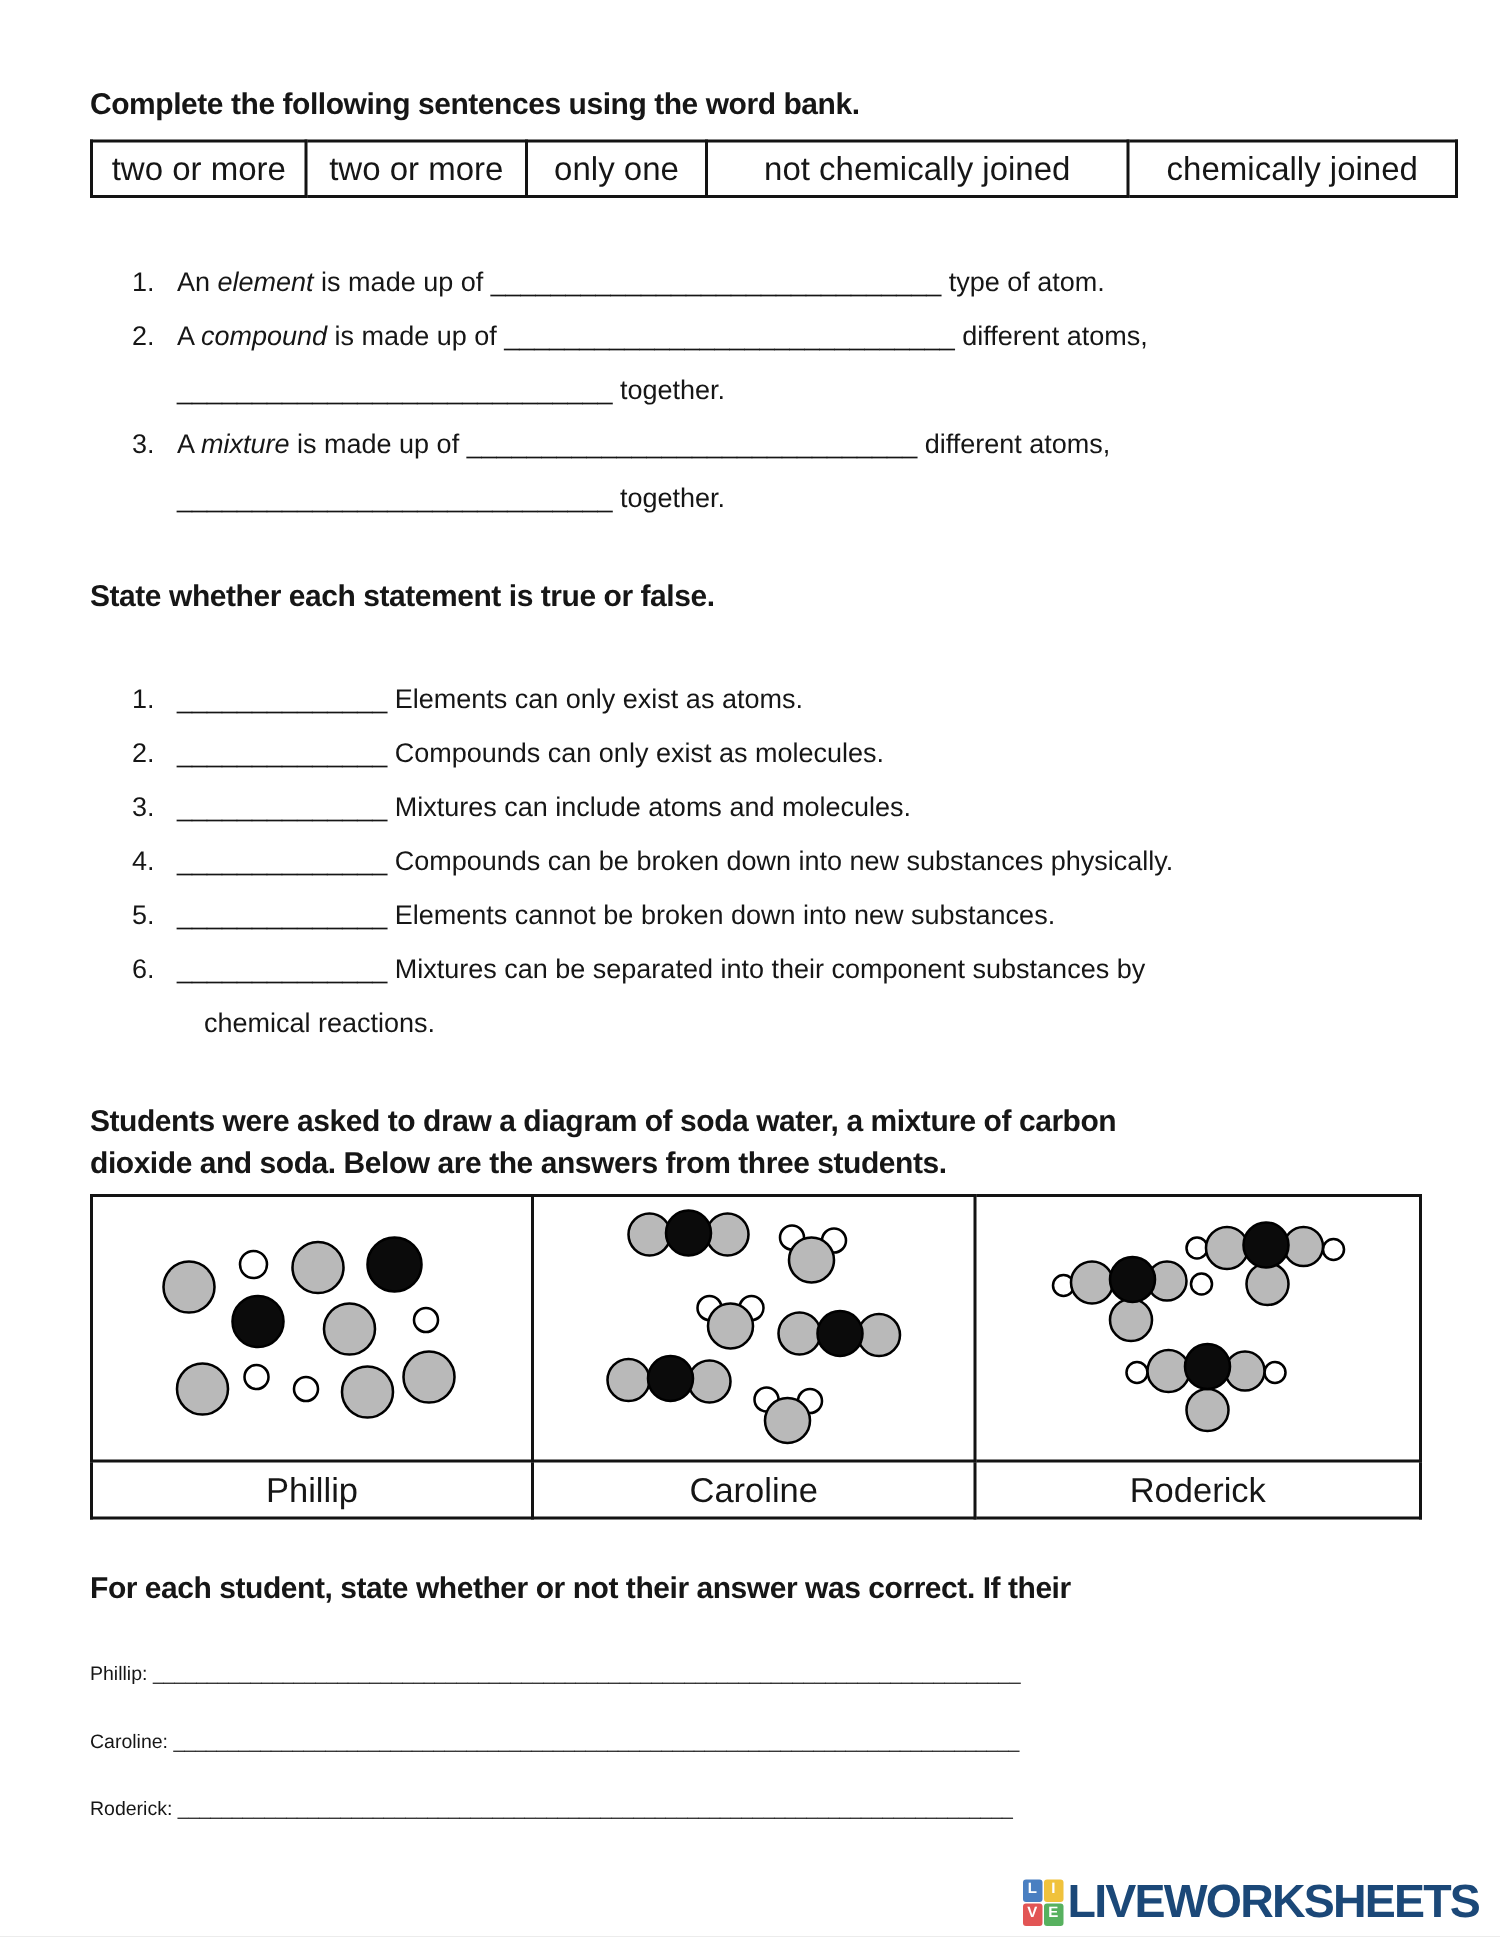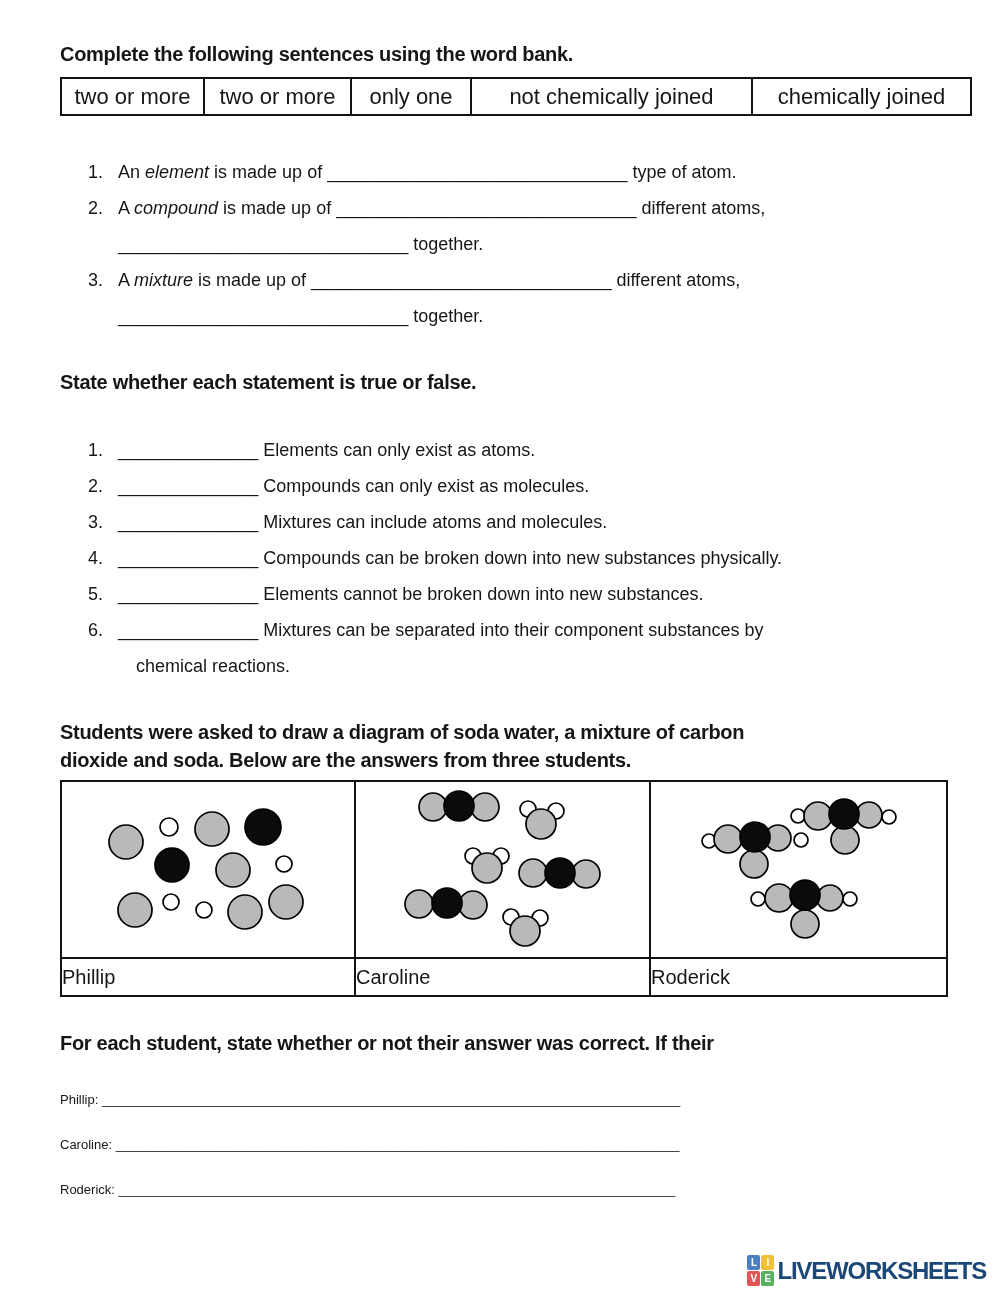--- a/index.html
+++ b/index.html
@@ -1,21 +1,21 @@
 <!DOCTYPE html>
 <html><head>
 <meta charset="utf-8">
 <style>
   html,body { margin:0; padding:0; background:#ffffff; }
   body {
     width:1000px; height:1291px; position:relative;
     font-family:"Liberation Sans","DejaVu Sans",sans-serif;
     color:#161616; outline:1px solid #d9d9d9;
   }
-  .page { padding:40px 60px 0 60px; }
+  .page { padding:56px 60px 0 60px; }
 
   .hd { font-weight:bold; font-size:20px; letter-spacing:-0.3px; line-height:28px; }
   #heading1 { margin-bottom:9px; }
 
   table.wordbank { border-collapse:collapse; width:880px; table-layout:fixed; }
   table.wordbank td {
     border:2px solid #131313; height:35px; text-align:center;
     font-size:22px; padding:0 2px; white-space:nowrap; overflow:hidden;
   }
   .wb-c1{width:137px}.wb-c2{width:141px}.wb-c3{width:114px}.wb-c4{width:275px}.wb-c5{width:213px}
@@ -29,38 +29,38 @@
 
   #heading2 { margin-top:34px; }
   .tf-list { margin-top:36px; font-size:18px; }
 
   #heading3 { margin-top:34px; margin-bottom:6px; }
 
   table.diagrams { border-collapse:collapse; width:880px; table-layout:fixed; }
   table.diagrams td { border:2px solid #131313; padding:0; }
   .diag-cell { height:175px; vertical-align:top; }
   .diag-cell svg { display:block; width:100%; height:175px; }
-  .name-cell { height:36px; font-size:20px; }
+  .name-cell { height:36px; text-align:center; font-size:23px; }
   .dg-c1{width:292px}.dg-c2{width:293px}.dg-c3{width:295px}
 
   #heading4 { margin-top:32px; }
 
   .answers { margin-top:30px; font-size:13px; }
   .ans-row { height:45px; line-height:26px; white-space:nowrap; }
 
   .logo { position:absolute; right:14px; bottom:5px; display:flex; align-items:center; }
   .logo-grid {
     width:27px; height:31px; display:grid; margin-right:3px;
     grid-template-columns:13px 13px; grid-template-rows:15px 15px; gap:1px;
   }
   .logo-sq {
     color:#fff; font-weight:bold; font-size:10px; line-height:1;
     display:flex; align-items:center; justify-content:center; border-radius:2px;
   }
-  .logo-text { font-size:24px; font-weight:bold; letter-spacing:-1.2px; }
+  .logo-text { font-size:31px; font-weight:bold; letter-spacing:-1.2px; }
 </style>
 </head>
 <body>
 
 <div class="page">
 
   <div class="hd" id="heading1">Complete the following sentences using the word bank.</div>
 
   <table class="wordbank">
     <tbody>

